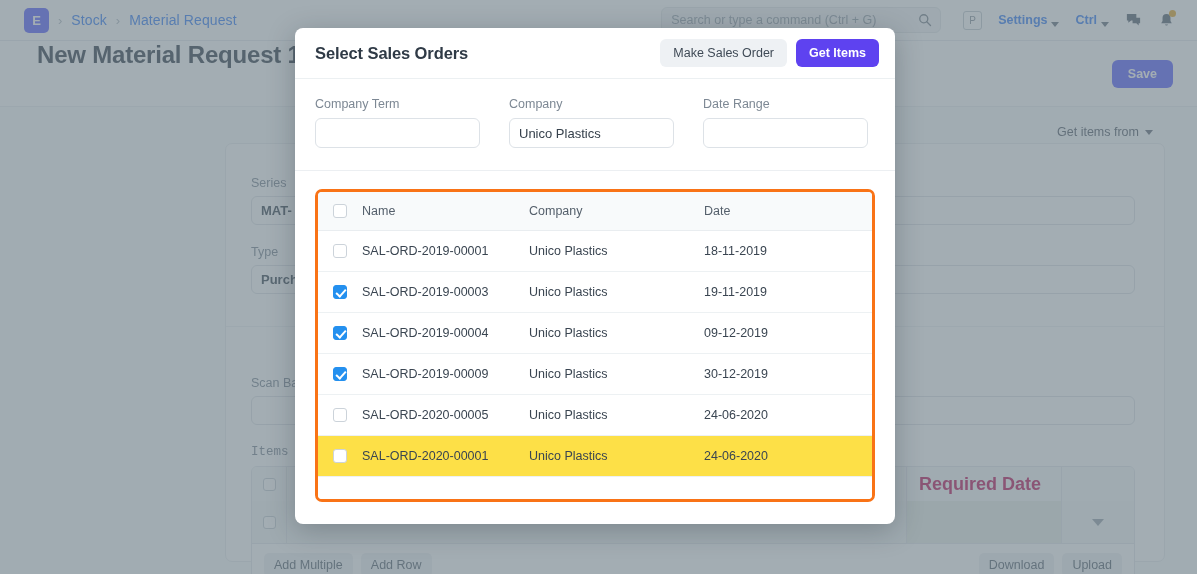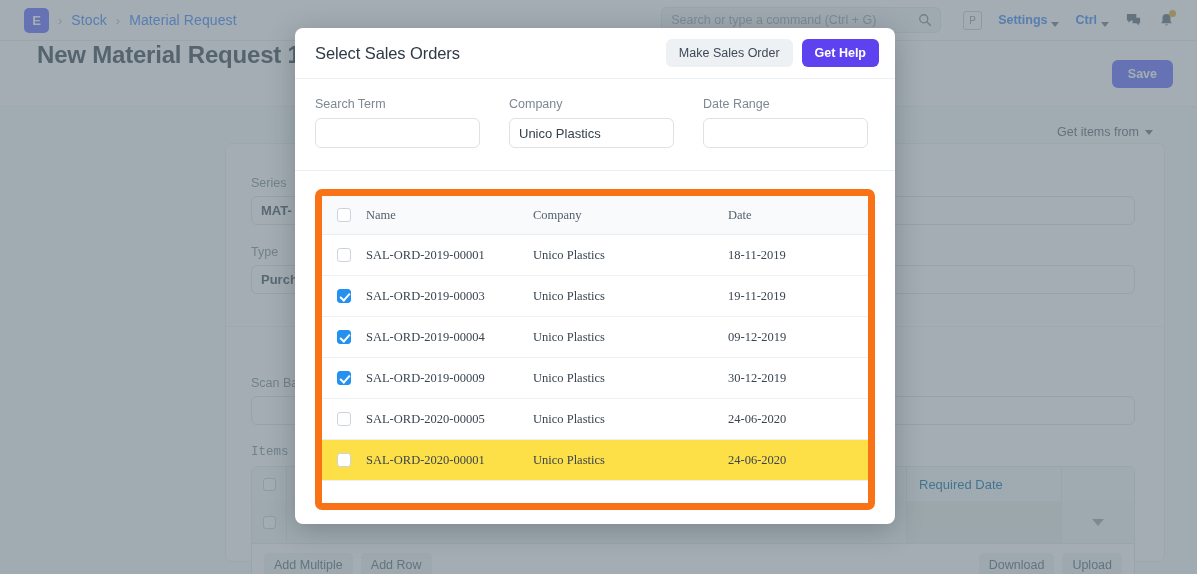--- a/index.html
+++ b/index.html
@@ -124,21 +124,21 @@
   
   .grid-wrap {
     position: absolute; left: 25px; top: 322px; width: 884px;
     border: 1px solid #e4e8ec; border-radius: 6px; overflow: hidden;
     background: #fff;
   }
   .grid-head { display: flex; height: 34px; background: #f7f9fa; }
   .grid-row  { display: flex; height: 42px; background: #f3f6f6; }
   .grid-cell {
     border-right: 1px solid #e4e8ec; display: flex; align-items: center;
-    padding: 0 12px; font-size: 13px; color: #0369a1; font-weight: normal;
+    padding: 0 12px; font-size: 18px; color: #be185d; font-weight: bold;
   }
   .grid-cell.c-chk { width: 35px; justify-content: center; padding: 0; }
   .grid-foot {
     display: flex; align-items: center; height: 42px;
     padding: 0 12px; gap: 8px;
     border-top: 1px solid #e4e8ec; background: #fff;
   }
   .ghost-btn {
     font-size: 12.5px; color: #5a6672; background: #f0f2f4;
     border: 0; border-radius: 5px; padding: 5px 10px; font-family: inherit;
@@ -168,21 +168,21 @@
     z-index: 60;
     overflow: hidden;
     display: flex; flex-direction: column;
   }
   .modal-head {
     height: 51px; flex: 0 0 51px;
     border-bottom: 1px solid #ecf0f2;
     display: flex; align-items: center;
     padding: 0 16px 0 20px;
   }
-  .modal-title { font-size: 16.5px; font-weight: normal; color: #2f3a46; letter-spacing: -.1px; }
+  .modal-title { font-size: 16.5px; font-weight: bold; color: #2f3a46; letter-spacing: -.1px; }
   .modal-head-actions { margin-left: auto; display: flex; align-items: center; gap: 9px; }
   .btn-secondary {
     background: #eef1f4; color: #3f4a56; border: 0; border-radius: 6px;
     font-family: inherit; font-size: 12.5px; padding: 7px 13px;
   }
   .btn-primary {
     background: #5e42f0; color: #ffffff; border: 0; border-radius: 6px;
     font-family: inherit; font-size: 12.5px; font-weight: bold; padding: 7px 13px;
   }
   .modal-filters {
@@ -195,37 +195,37 @@
   }
   .filter-label { font-size: 12.5px; color: #7d8894; margin-bottom: 7px; }
   .filter-input {
     height: 30px; border: 1px solid #dde2e7; border-radius: 6px;
     background: #fff; font-family: inherit; font-size: 13px; color: #36414c;
     padding: 0 9px; outline: none;
   }
   .filter-input::placeholder { color: #aab3bc; }
   .modal-body { flex: 1 1 auto; padding: 18px 20px 20px 20px; overflow: hidden; }
   .result-table {
-    border: 7px solid #f97316; border-radius: 7px; overflow: hidden;
-    background: #fff; width: 100%; font-family: Liberation Serif, serif;
+    border: 3px solid #f97316; border-radius: 7px; overflow: hidden;
+    background: #fff; width: 100%;
   }
   .rt-head {
     display: flex; align-items: center; height: 39px;
     background: #f8fafb; border-bottom: 1px solid #e9edf0;
   }
   .rt-row {
     display: flex; align-items: center; height: 41px;
     border-bottom: 1px solid #edf1f3; background: #fff;
   }
   .rt-row.alt { background: #fde047; }
   .rt-empty { height: 22px; background: #fff; }
   .rt-c-chk { width: 44px; flex: 0 0 44px; display: flex; align-items: center; justify-content: center; }
   .rt-c-name { width: 167px; flex: 0 0 167px; }
   .rt-c-co   { width: 175px; flex: 0 0 175px; }
-  .rt-c-date { flex: 1 1 auto; margin-left: 20px; }
+  .rt-c-date { flex: 1 1 auto; }
   .rt-head .rt-c-name, .rt-head .rt-c-co, .rt-head .rt-c-date {
     font-size: 12.5px; color: #545f6b;
   }
   .rt-row .rt-c-name, .rt-row .rt-c-co, .rt-row .rt-c-date {
     font-size: 12.5px; color: #3a4551;
   }
   .cbx {
     width: 14px; height: 14px; border-radius: 3px;
     border: 1px solid #ccd3da; background: #fff;
     display: inline-block; position: relative;
@@ -355,27 +355,27 @@
   </div>
 
   <div id="veil"></div>
 
   <div id="modal">
 
     <div class="modal-head">
       <div class="modal-title">Select Sales Orders</div>
       <div class="modal-head-actions">
         <button class="btn-secondary">Make Sales Order</button>
-        <button class="btn-primary">Get Help</button>
+        <button class="btn-primary">Get Items</button>
       </div>
     </div>
 
     <div class="modal-filters">
       <div class="filter" style="width:165px; margin-right:29px;">
-        <div class="filter-label">Search Term</div>
+        <div class="filter-label">Company Term</div>
         <input class="filter-input" type="text" value="" style="">
       </div>
       <div class="filter" style="width:165px; margin-right:29px;">
         <div class="filter-label">Company</div>
         <input class="filter-input" type="text" value="Unico Plastics" style="">
       </div>
       <div class="filter" style="width:165px;">
         <div class="filter-label">Date Range</div>
         <input class="filter-input" type="text" value="" style="">
       </div>

